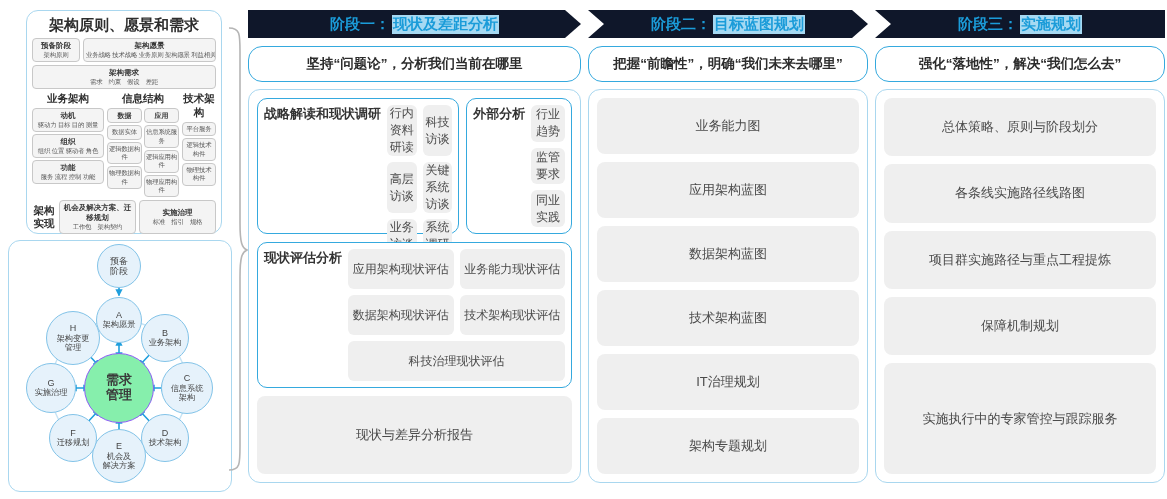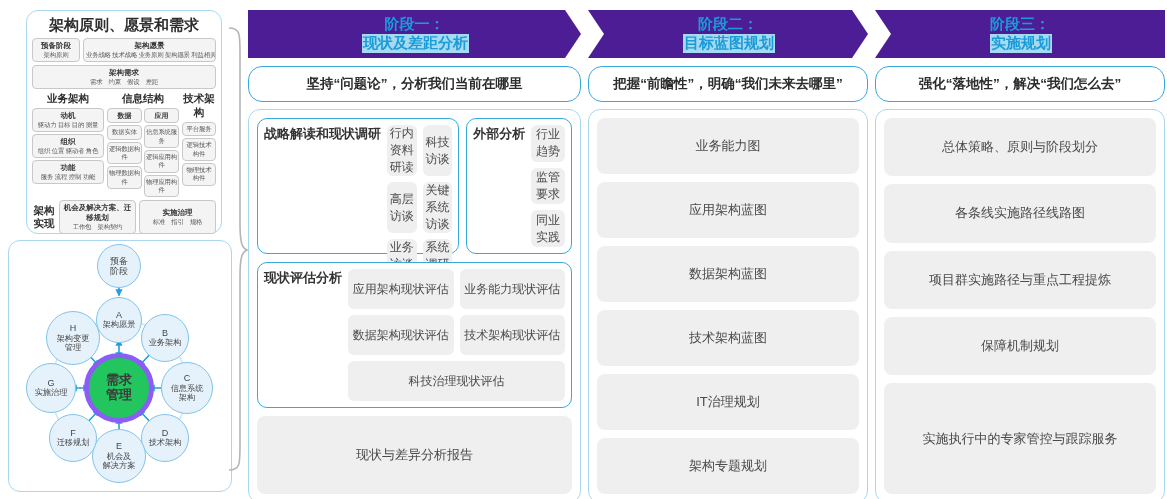--- a/index.html
+++ b/index.html
@@ -36,34 +36,34 @@
               font-weight:bold;font-size:10.5px;color:#2e2e2e;text-align:center;line-height:1.25;}
   .bot-row .gbox{flex:1;display:flex;flex-direction:column;justify-content:center;}
 
   
   .adm-panel svg.layer{position:absolute;left:0;top:0;}
   .node{position:absolute;border-radius:50%;background:#e6f2fb;border:1px solid #82c3e8;
         display:flex;flex-direction:column;align-items:center;justify-content:center;
         text-align:center;line-height:1.15;box-sizing:border-box;}
   .node .k{font-size:9px;color:#454545;}
   .node .l{font-size:8.2px;color:#454545;white-space:pre-line;}
-  .node.center{background:#22c55e;border:5px solid #8b5cf6;}
+  .node.center{background:#86efac;border:1px solid #8b5cf6;}
   .node.center .l{font-size:13px;font-weight:bold;color:#3a3a3a;width:30px;white-space:normal;}
   .node.prep .l{width:20px;white-space:normal;font-size:9px;}
 
   
   .brace{position:absolute;left:226px;top:26px;}
 
   
   .phase{position:absolute;top:10px;}
   .p1{left:248px;width:333px;}
   .p2{left:588px;width:280px;}
   .p3{left:875px;width:290px;}
-  .band{height:48px;background:#4c1d95;display:flex;align-items:center;justify-content:center;
-        font-weight:bold;font-size:15px;color:#1b9cd9;flex-direction:column;}
+  .band{height:28px;background:#0f172a;display:flex;align-items:center;justify-content:center;
+        font-weight:bold;font-size:15px;color:#1b9cd9;}
   .band .hl{background:#a6d9f2;padding:0 1px;margin-left:2px;}
   .p1 .band{clip-path:polygon(0 0,calc(100% - 16px) 0,100% 50%,calc(100% - 16px) 100%,0 100%);}
   .p2 .band{clip-path:polygon(0 0,calc(100% - 16px) 0,100% 50%,calc(100% - 16px) 100%,0 100%,16px 50%);}
   .p3 .band{clip-path:polygon(0 0,100% 0,100% 100%,0 100%,16px 50%);}
   .sub-box{margin-top:8px;height:36px;border:1.5px solid #35a9de;border-radius:14px;background:#fff;
            display:flex;align-items:center;justify-content:center;font-weight:bold;font-size:13.5px;color:#2c2c2c;box-sizing:border-box;}
   .content{margin-top:7px;height:394px;border:1px solid #a9d7ef;border-radius:12px;padding:8px;
            box-sizing:border-box;display:flex;flex-direction:column;gap:8px;background:#fff;}
   .row-top{display:flex;gap:7px;height:136px;flex:none;}
   .bluebox{border:1.5px solid #35a9de;border-radius:10px;padding:6px;box-sizing:border-box;

